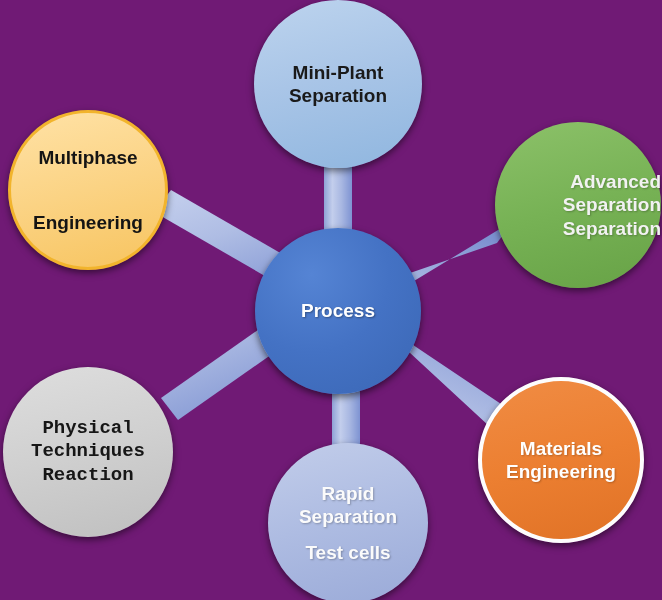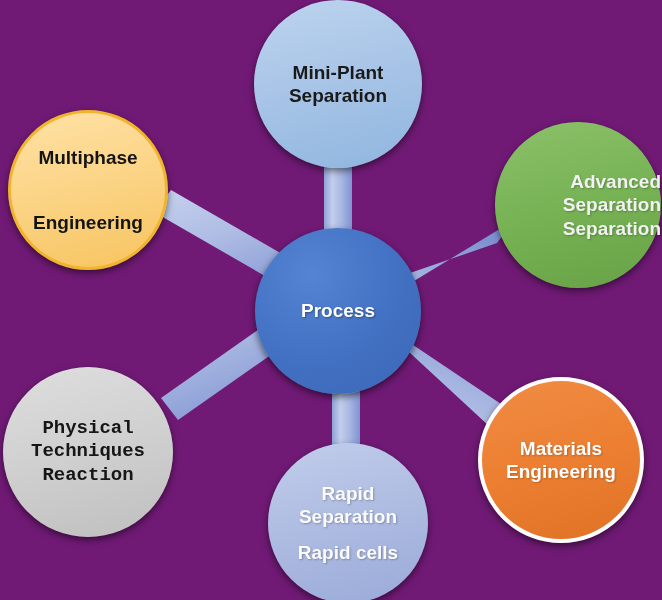--- a/index.html
+++ b/index.html
@@ -174,21 +174,21 @@
   </div>
 
   <div class="node sat-orange" style="left:478px; top:377px; width:166px; height:166px;">
     <span class="line">Materials</span>
     <span class="line">Engineering</span>
   </div>
 
   <div class="node sat-periwinkle" style="left:268px; top:443px; width:160px; height:160px;">
     <span class="line">Rapid</span>
     <span class="line">Separation</span>
-    <span class="line spacer-above">Rapid cells</span>
+    <span class="line spacer-above">Test cells</span>
   </div>
 
   <div class="node sat-gray" style="left:3px; top:367px; width:170px; height:170px;">
     <span class="line">Physical</span>
     <span class="line">Techniques</span>
     <span class="line">Reaction</span>
   </div>
 
   <div class="node hub" style="left:255px; top:228px; width:166px; height:166px;">
     <span class="line">Process</span>

